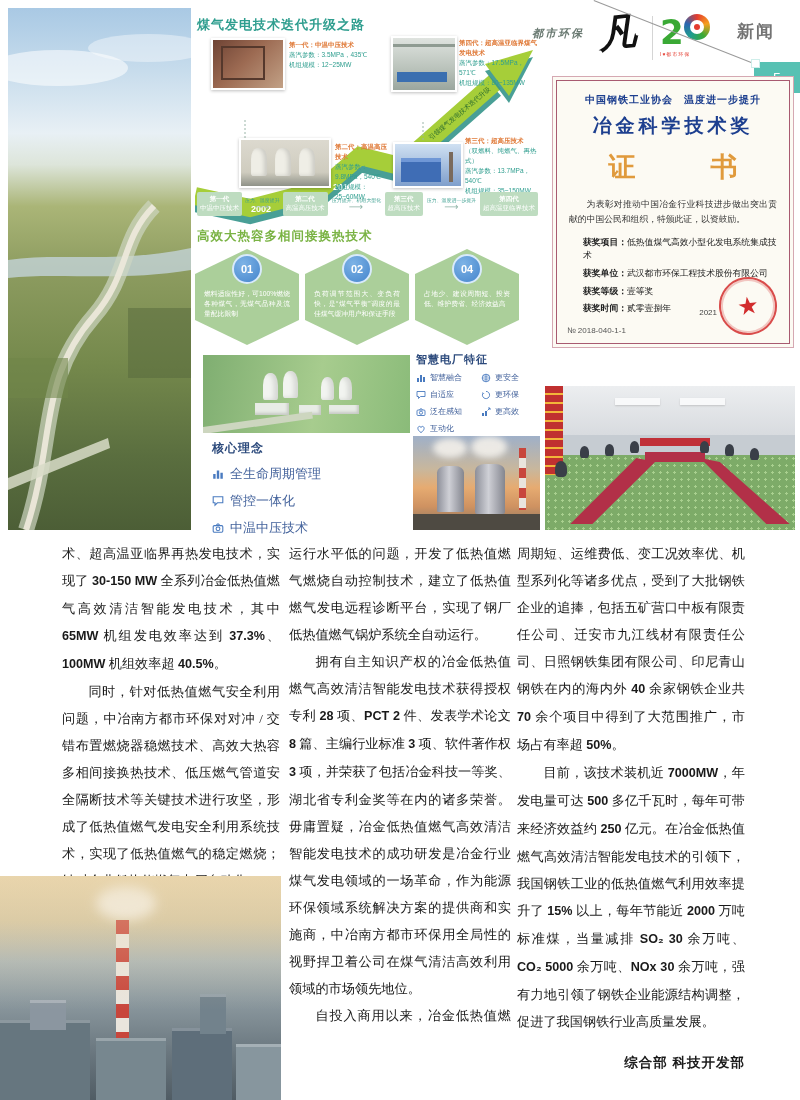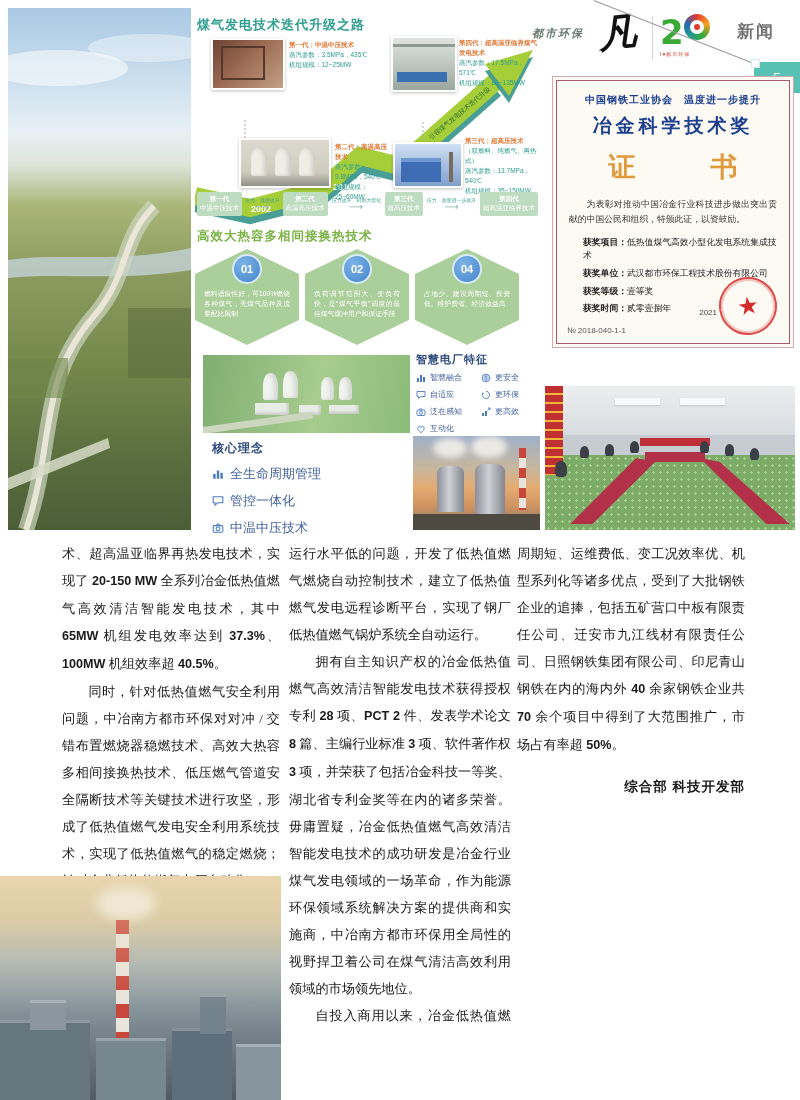--- a/index.html
+++ b/index.html
@@ -421,30 +421,31 @@
     <div class="mt-p" style="left:14%;top:42%;"></div>
     <div class="mt-p" style="left:24%;top:40%;"></div>
     <div class="mt-p" style="left:34%;top:38%;"></div>
     <div class="mt-p" style="left:62%;top:38%;"></div>
     <div class="mt-p" style="left:72%;top:40%;"></div>
     <div class="mt-p" style="left:82%;top:43%;"></div>
     <div class="mt-p" style="left:4%;top:52%;width:12px;height:16px;"></div>
   </div>
 
   <div class="col" style="left:62px;top:540px;width:218px;height:336px;overflow:hidden;">
-    <p>术、超高温亚临界再热发电技术，实现了 <b>20-150 MW</b> 全系列冶金低热值燃气高效清洁智能发电技术，其中 <b>65MW</b> 机组发电效率达到 <b>37.3%</b>、<b>100MW</b> 机组效率超 <b>40.5%</b>。</p>
+    <p>术、超高温亚临界再热发电技术，实现了 <b>30-150 MW</b> 全系列冶金低热值燃气高效清洁智能发电技术，其中 <b>65MW</b> 机组发电效率达到 <b>37.3%</b>、<b>100MW</b> 机组效率超 <b>40.5%</b>。</p>
     <p class="ind">同时，针对低热值燃气安全利用问题，中冶南方都市环保对对冲 / 交错布置燃烧器稳燃技术、高效大热容多相间接换热技术、低压燃气管道安全隔断技术等关键技术进行攻坚，形成了低热值燃气发电安全利用系统技术，实现了低热值燃气的稳定燃烧；针对企业低热值燃气电厂自动化</p>
   </div>
   <div class="col" style="left:289px;top:540px;width:222px;height:486px;overflow:hidden;">
     <p>运行水平低的问题，开发了低热值燃气燃烧自动控制技术，建立了低热值燃气发电远程诊断平台，实现了钢厂低热值燃气锅炉系统全自动运行。</p>
     <p class="ind">拥有自主知识产权的冶金低热值燃气高效清洁智能发电技术获得授权专利 <b>28</b> 项、<b>PCT 2</b> 件、发表学术论文 <b>8</b> 篇、主编行业标准 <b>3</b> 项、软件著作权 <b>3</b> 项，并荣获了包括冶金科技一等奖、湖北省专利金奖等在内的诸多荣誉。毋庸置疑，冶金低热值燃气高效清洁智能发电技术的成功研发是冶金行业煤气发电领域的一场革命，作为能源环保领域系统解决方案的提供商和实施商，中冶南方都市环保用全局性的视野捍卫着公司在煤气清洁高效利用领域的市场领先地位。</p>
     <p class="ind">自投入商用以来，冶金低热值燃气高效清洁智能发电技术以其建设</p>
   </div>
   <div class="col" style="left:517px;top:540px;width:228px;height:510px;">
     <p>周期短、运维费低、变工况效率优、机型系列化等诸多优点，受到了大批钢铁企业的追捧，包括五矿营口中板有限责任公司、迁安市九江线材有限责任公司、日照钢铁集团有限公司、印尼青山钢铁在内的海内外 <b>40</b> 余家钢铁企业共 <b>70</b> 余个项目中得到了大范围推广，市场占有率超 <b>50%</b>。</p>
+    <p class="ind">目前，该技术装机近 <b>7000MW</b>，年发电量可达 <b>500</b> 多亿千瓦时，每年可带来经济效益约 <b>250</b> 亿元。在冶金低热值燃气高效清洁智能发电技术的引领下，我国钢铁工业的低热值燃气利用效率提升了 <b>15%</b> 以上，每年节能近 <b>2000</b> 万吨标准煤，当量减排 <b>SO₂ 30</b> 余万吨、<b>CO₂ 5000</b> 余万吨、<b>NOx 30</b> 余万吨，强有力地引领了钢铁企业能源结构调整，促进了我国钢铁行业高质量发展。</p>
     <div class="byline">综合部 科技开发部</div>
   </div>
 
   <div class="ph-ind">
     <div class="smoke"></div>
     <div class="bl" style="left:0;bottom:0;width:90px;height:80px;background:#66767f;"></div>
     <div class="bl" style="left:96px;bottom:0;width:70px;height:62px;background:#77878f;"></div>
     <div class="bl" style="left:172px;bottom:0;width:60px;height:72px;background:#5e6e7a;"></div>
     <div class="bl" style="left:236px;bottom:0;width:45px;height:56px;background:#87969e;"></div>
     <div class="bl" style="left:30px;bottom:70px;width:36px;height:30px;background:#8b96a0;"></div>

